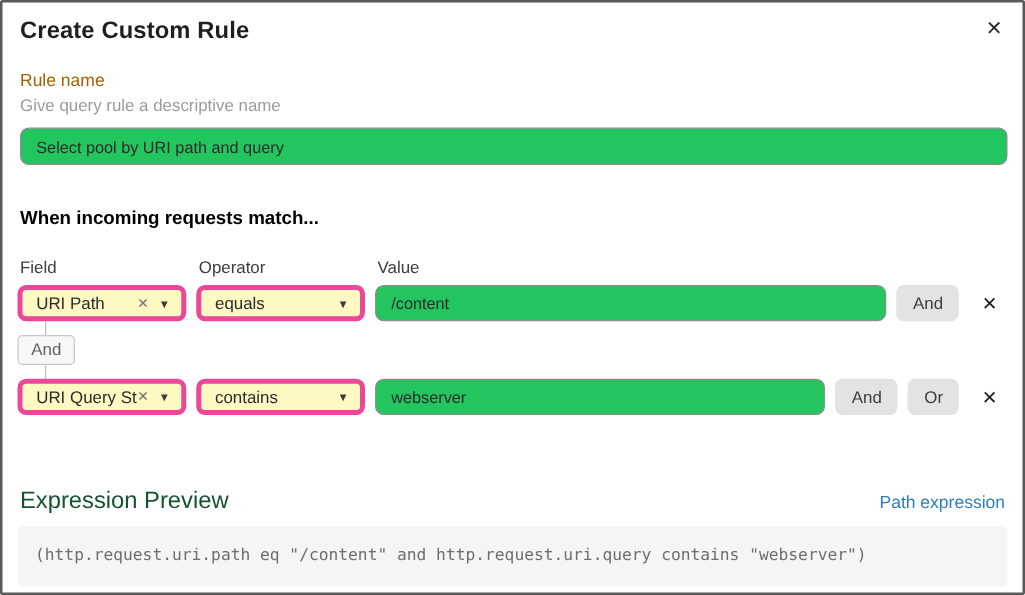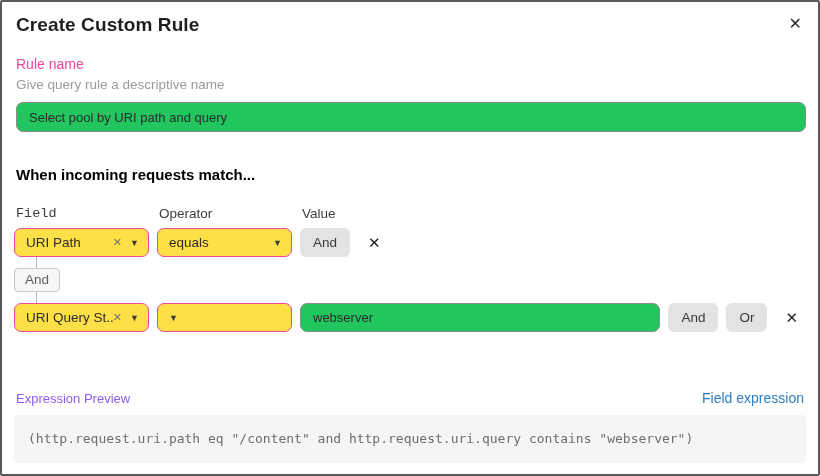--- a/index.html
+++ b/index.html
@@ -38,21 +38,21 @@
     color: #2b2b2b;
     cursor: pointer;
     line-height: 1;
     padding: 2px 4px;
   }
 
   
   .rule-name-section { margin: 20px 12px 0 14px; }
   .field-label {
     font-size: 14px;
-    color: #ec4899;
+    color: #a16207;
   }
   .helper-text {
     font-size: 13.5px;
     color: #9b9b9b;
     margin-top: 5px;
   }
   .text-input {
     display: block;
     width: 100%;
     height: 30px;
@@ -75,35 +75,35 @@
     color: #000000;
   }
   .builder { margin: 23px 12px 0 12px; }
   .col-labels {
     display: flex;
     gap: 8px;
     margin: 0 0 7px 2px;
     font-size: 13.5px;
     color: #3c3c3c;
   }
-  .col-label-field { width: 135px; font-family: Liberation Mono, monospace; }
+  .col-label-field { width: 135px; }
   .col-label-operator { width: 135px; }
   .col-label-value { flex: 1; }
 
   .cond-row {
     display: flex;
     gap: 8px;
     align-items: center;
   }
   .select-box {
     width: 135px;
     height: 29px;
-    border: 1px solid #ec4899;
+    border: 4px solid #ec4899;
     border-radius: 7px;
-    background: #fde047;
+    background: #fef9c3;
     display: flex;
     align-items: center;
     padding: 0 9px 0 11px;
     font-size: 13.5px;
     color: #2b2b2b;
     cursor: pointer;
     flex: none;
   }
   .select-box .select-text {
     flex: 1;
@@ -166,21 +166,21 @@
     cursor: pointer;
   }
 
   
   .expr-header {
     display: flex;
     justify-content: space-between;
     align-items: baseline;
     margin: 58px 14px 9px 14px;
   }
-  .expr-label { font-size: 13px; color: #8b5cf6; }
+  .expr-label { font-size: 19px; color: #14532d; }
   .expr-edit-link {
     font-size: 14px;
     color: #2d7ec0;
     cursor: pointer;
     text-decoration: none;
   }
   .expr-box {
     margin: 0 12px;
     background: #f5f5f5;
     border-radius: 4px;
@@ -222,48 +222,50 @@
     <div class="cond-row">
       <div class="select-box">
         <span class="select-text">URI Path</span>
         <span class="clear-x">✕</span>
         <span class="caret">▼</span>
       </div>
       <div class="select-box">
         <span class="select-text">equals</span>
         <span class="caret">▼</span>
       </div>
+      <input class="text-input value-input" type="text" value="/content" style="">
       <button class="logic-btn">And</button>
       <div class="delete-x">✕</div>
     </div>
 
     <div class="connector-wrap">
       <div class="connector-line"></div>
       <div class="connector-badge">And</div>
       <div class="connector-line"></div>
     </div>
 
     <div class="cond-row">
       <div class="select-box">
         <span class="select-text">URI Query St...</span>
         <span class="clear-x">✕</span>
         <span class="caret">▼</span>
       </div>
       <div class="select-box">
+        <span class="select-text">contains</span>
         <span class="caret">▼</span>
       </div>
       <input class="text-input value-input" type="text" value="webserver" style="">
       <button class="logic-btn">And</button>
       <button class="logic-btn">Or</button>
       <div class="delete-x">✕</div>
     </div>
 
   </div>
 
   <div class="expr-header">
     <div class="expr-label">Expression Preview</div>
-    <a class="expr-edit-link">Field expression</a>
+    <a class="expr-edit-link">Path expression</a>
   </div>
   <div class="expr-box">
     <div class="expr-code">(http.request.uri.path eq "/content" and http.request.uri.query contains "webserver")</div>
   </div>
 
 </div>
 
 </body></html>

